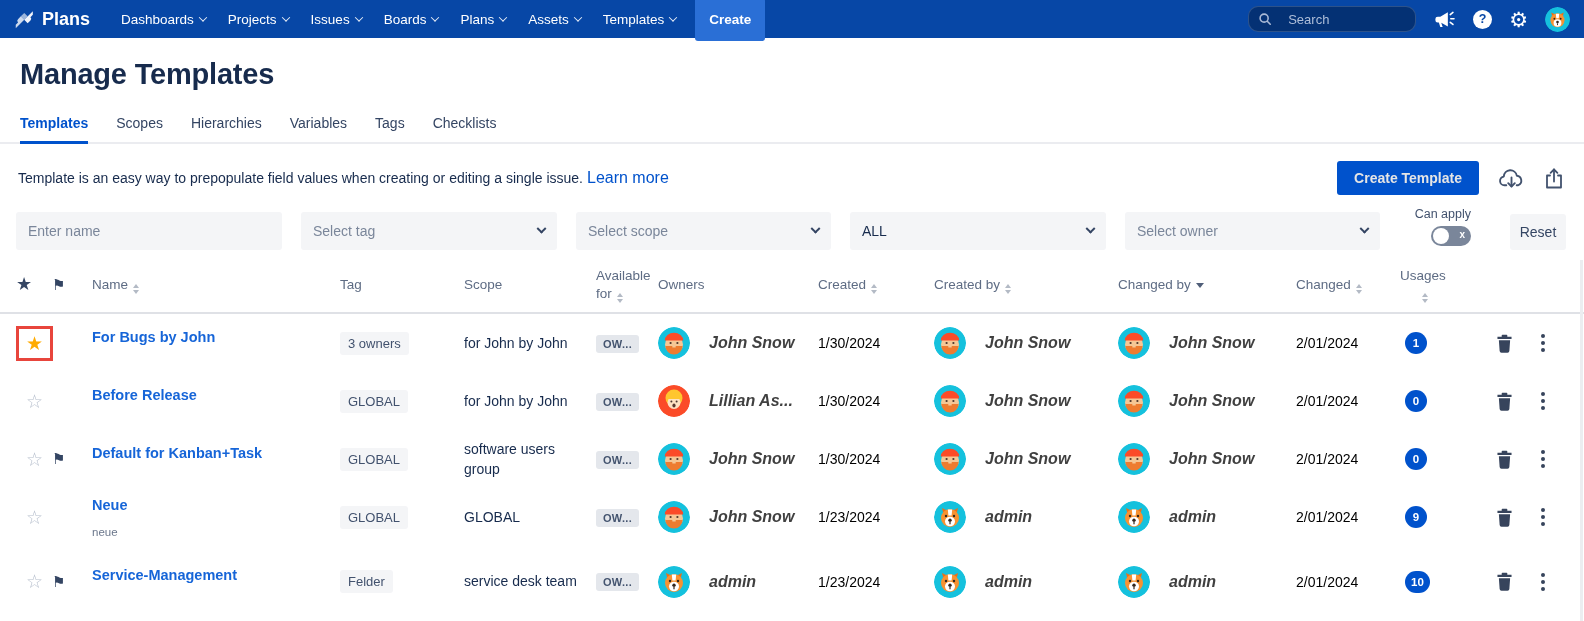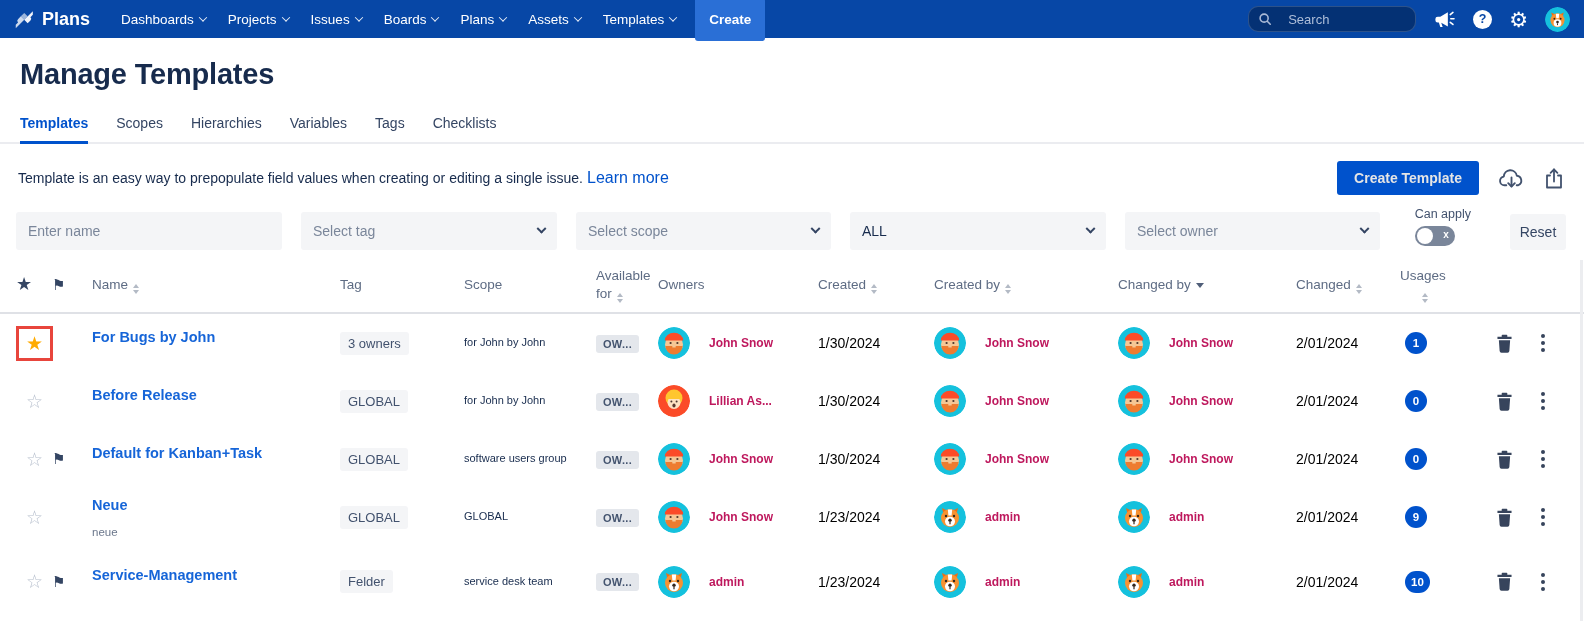--- a/index.html
+++ b/index.html
@@ -36,21 +36,21 @@
   .tool-icon { display:flex; cursor:pointer; }
 
   
   .filters { display:flex; align-items:flex-end; gap:19px; padding:2px 18px 0 16px; }
   .fbox { height:38px; background:#F4F5F7; border-radius:3px; display:flex; align-items:center; padding:0 12px; font-size:14px; color:#7A869A; cursor:pointer; }
   .fbox .val { color:#172B4D; }
   .fbox .dd { margin-left:auto; width:7px; height:7px; border-right:2px solid #344563; border-bottom:2px solid #344563; transform:rotate(45deg) translate(-2px,-2px); }
   .fbox input { background:transparent; border:none; outline:none; font-size:14px; color:#172B4D; width:100%; font-family:inherit; }
   .fbox input::placeholder { color:#7A869A; }
   .f-name{width:266px;} .f-tag{width:256px;} .f-scope{width:255px;} .f-proj{width:256px;} .f-owner{width:255px;}
-  .can-apply { margin-left:auto; display:flex; flex-direction:column; align-items:flex-start; gap:5px; padding-bottom:4px; }
+  .can-apply { margin-left:auto; display:flex; flex-direction:column; align-items:flex-end; gap:5px; padding-bottom:4px; }
   .can-apply .cap-label { font-size:12.5px; color:#42526E; }
   .toggle { width:40px; height:20px; border-radius:10px; background:#7A869A; position:relative; cursor:pointer; }
   .toggle .knob { position:absolute; left:2px; top:2px; width:16px; height:16px; border-radius:50%; background:#fff; }
   .toggle .tx { position:absolute; right:6px; top:3px; color:#fff; font-size:10px; font-weight:700; }
   .reset-btn { height:36px; width:56px; background:#F4F5F7; border:none; border-radius:3px; font-size:14px; font-weight:500; color:#344563; margin-left:20px; cursor:pointer; font-family:inherit; }
 
   
   .grid { display:grid; grid-template-columns:36px 40px 248px 124px 132px 62px 160px 116px 184px 178px 104px 64px 1fr; align-items:center; padding-left:16px; }
   .thead { min-height:50px; margin-top:10px; color:#5E6C84; font-size:13.5px; }
   .thead .hstar { color:#344563; font-size:18px; cursor:pointer; }
@@ -71,24 +71,24 @@
   .star { font-size:19px; line-height:1; cursor:pointer; }
   .star.on { color:#FFAB00; }
   .star.off { color:#B8C0CE; }
   .flag { color:#344563; font-size:15px; }
   .hidden { visibility:hidden; }
   .c-name { display:flex; flex-direction:column; justify-content:center; gap:13px; }
   .name-link { color:#1665D8; font-size:14.5px; font-weight:600; text-decoration:none; cursor:pointer; }
   .sub { font-size:11.5px; color:#6B778C; }
   .pill { display:inline-block; background:#F4F5F7; border-radius:3px; padding:4px 8px; font-size:13px; color:#42526E; }
   .avail-pill { background:#E4E7EC; font-size:11px; font-weight:700; color:#44546F; letter-spacing:.3px; padding:3px 7px; cursor:pointer; }
-  .c-scope { font-size:11px; line-height:1.45; padding-right:10px; }
+  .c-scope { font-size:14px; line-height:1.45; padding-right:10px; }
   .person { display:flex; align-items:center; gap:19px; }
   .avatar { width:32px; height:32px; border-radius:50%; overflow:hidden; display:flex; flex:none; }
-  .person-link { color:#be185d; font-size:12px; font-weight:600; text-decoration:none; cursor:pointer; white-space:nowrap; }
+  .person-link { color:#404040; font-size:16px; font-weight:600; text-decoration:none; cursor:pointer; white-space:nowrap;font-style:italic; }
   .date { font-size:14px; color:#000000; }
   .badge { display:inline-flex; align-items:center; justify-content:center; min-width:22px; height:22px; border-radius:12px; background:#0052CC; color:#fff; font-size:11.5px; font-weight:700; padding:0 6px; margin-left:5px; }
   .c-actions { display:flex; align-items:center; gap:26px; padding-left:32px; }
   .icon-btn { display:flex; cursor:pointer; }
   .kebab { display:flex; flex-direction:column; gap:3px; cursor:pointer; padding:2px; }
   .kebab i { width:4px; height:4px; border-radius:50%; background:#37445C; }
   .table-wrap { position:relative; }
   .scroll-edge { position:absolute; right:1px; top:0; bottom:-200px; width:3px; background:#ECEDF0; }
 </style>
 </head>

